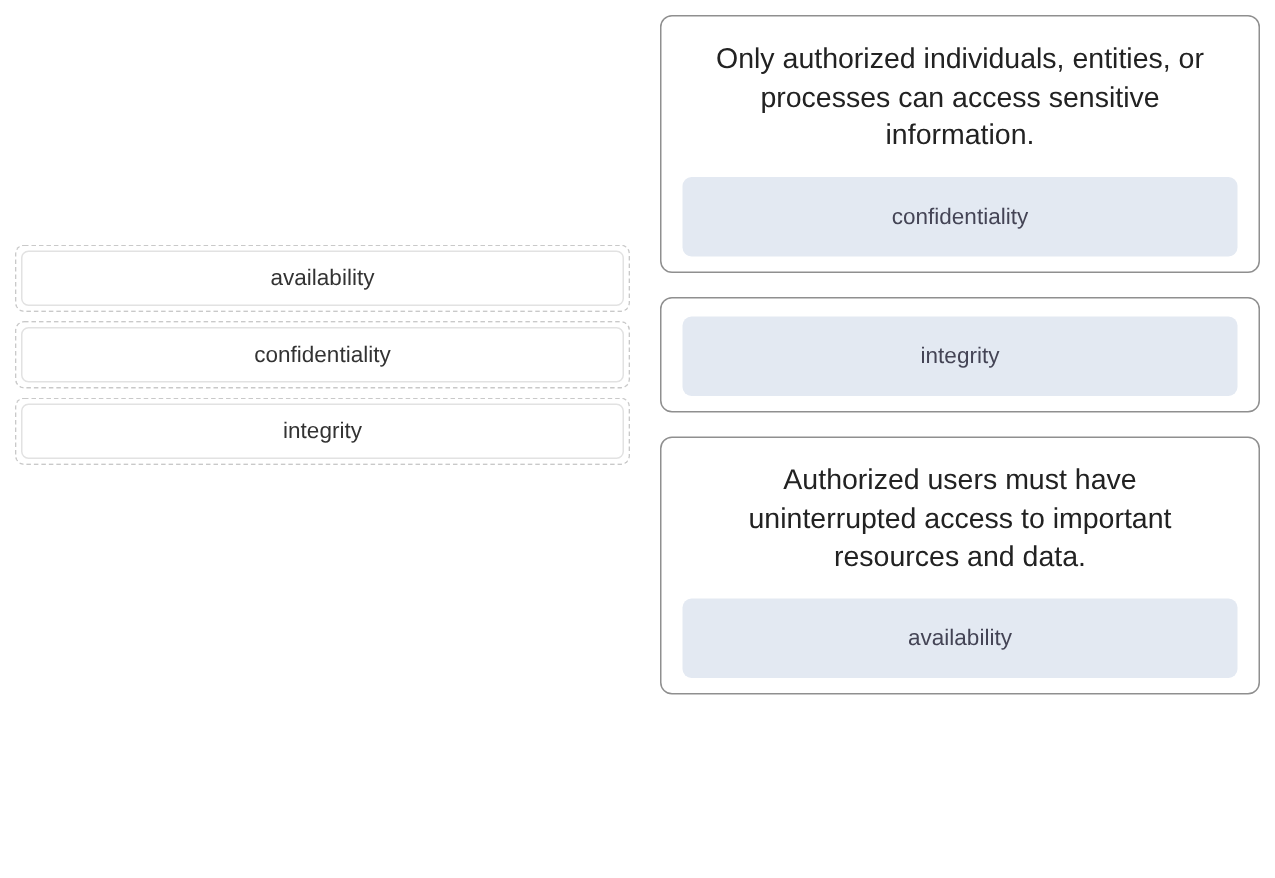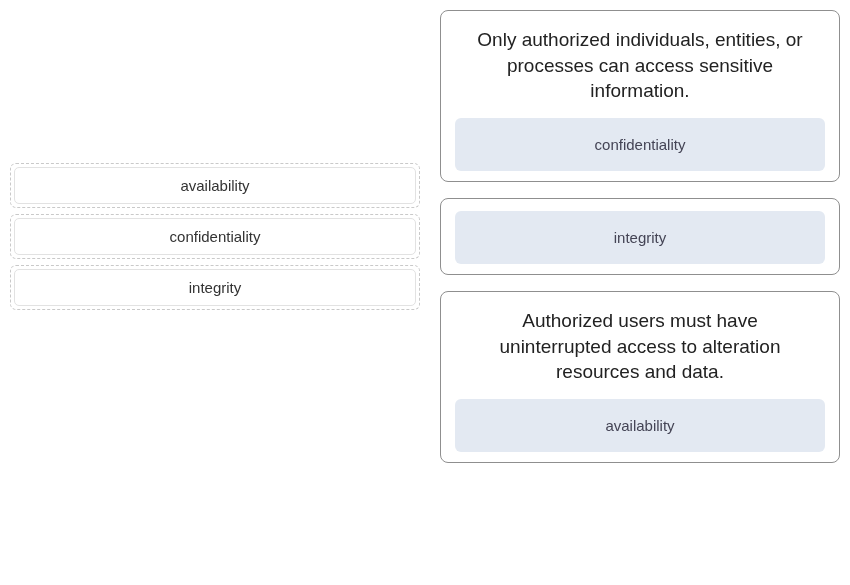--- a/index.html
+++ b/index.html
@@ -89,20 +89,20 @@
       </div>
     </div>
 
     <div class="drop-card">
       <div class="drop-slot">
         <span>integrity</span>
       </div>
     </div>
 
     <div class="drop-card">
-      <div class="drop-desc">Authorized users must have uninterrupted access to alteration resources and data.</div>
+      <div class="drop-desc">Authorized users must have uninterrupted access to important resources and data.</div>
       <div class="drop-slot">
         <span>availability</span>
       </div>
     </div>
 
   </div>
 </div>
 
 </body></html>

